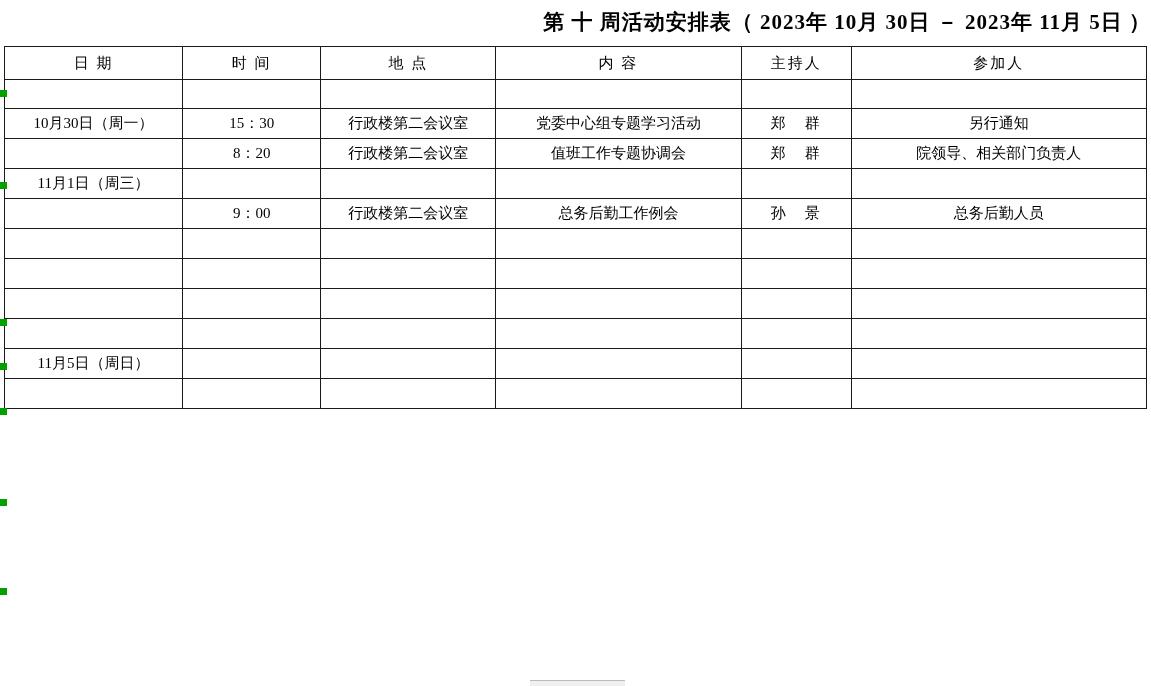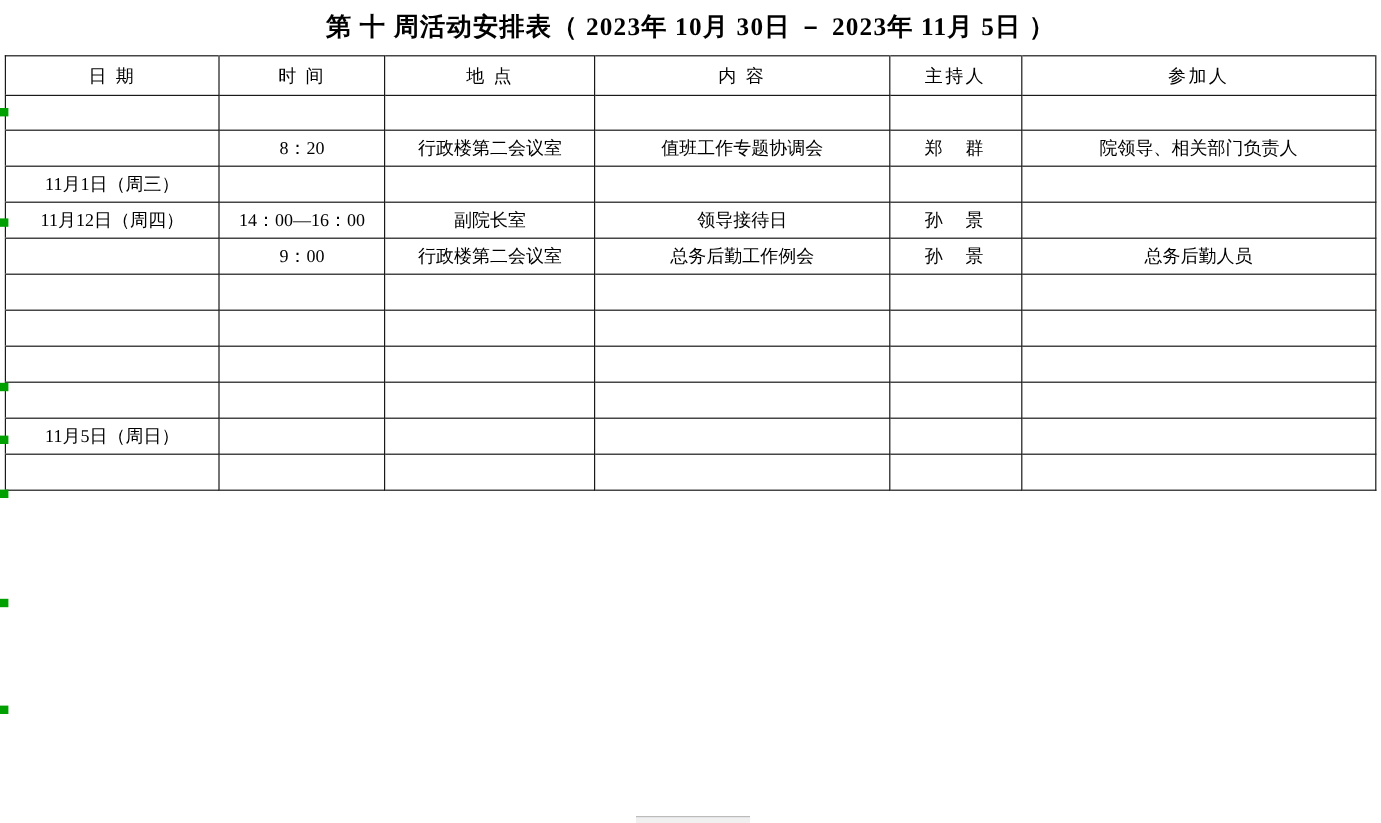--- a/index.html
+++ b/index.html
@@ -14,21 +14,21 @@
     color: #000000;
     overflow: hidden;
   }
   .page {
     position: relative;
     width: 1151px;
     height: 686px;
     box-sizing: border-box;
   }
   .title {
-    text-align: center;
+    text-align: right;
     font-size: 21px;
     font-weight: bold;
     letter-spacing: 1px;
     padding: 8px 0 10px 0;
     white-space: nowrap;
   }
   table.schedule {
     border-collapse: collapse;
     table-layout: fixed;
     width: 1143px;
@@ -109,20 +109,28 @@
 
       <tr class="row-blank">
         <td class="date-cell"></td>
         <td></td>
         <td></td>
         <td></td>
         <td></td>
         <td></td>
       </tr>
 
+      <tr class="row-std">
+        <td class="date-cell">10月30日（周一）</td>
+        <td>15：30</td>
+        <td>行政楼第二会议室</td>
+        <td>党委中心组专题学习活动</td>
+        <td class="spaced2">郑　群</td>
+        <td>另行通知</td>
+      </tr>
 
       <tr class="row-std">
         <td class="date-cell"></td>
         <td>8：20</td>
         <td>行政楼第二会议室</td>
         <td>值班工作专题协调会</td>
         <td class="spaced2">郑　群</td>
         <td>院领导、相关部门负责人</td>
       </tr>
 
@@ -130,28 +138,20 @@
 
       <tr class="row-std">
         <td class="date-cell">11月1日（周三）</td>
         <td></td>
         <td></td>
         <td></td>
         <td></td>
         <td></td>
       </tr>
 
-      <tr class="row-std">
-        <td class="date-cell">11月12日（周四）</td>
-        <td>14：00—16：00</td>
-        <td>副院长室</td>
-        <td>领导接待日</td>
-        <td class="spaced2">孙　景</td>
-        <td></td>
-      </tr>
 
       <tr class="row-std">
         <td class="date-cell"></td>
         <td>9：00</td>
         <td>行政楼第二会议室</td>
         <td>总务后勤工作例会</td>
         <td class="spaced2">孙　景</td>
         <td>总务后勤人员</td>
       </tr>
 

